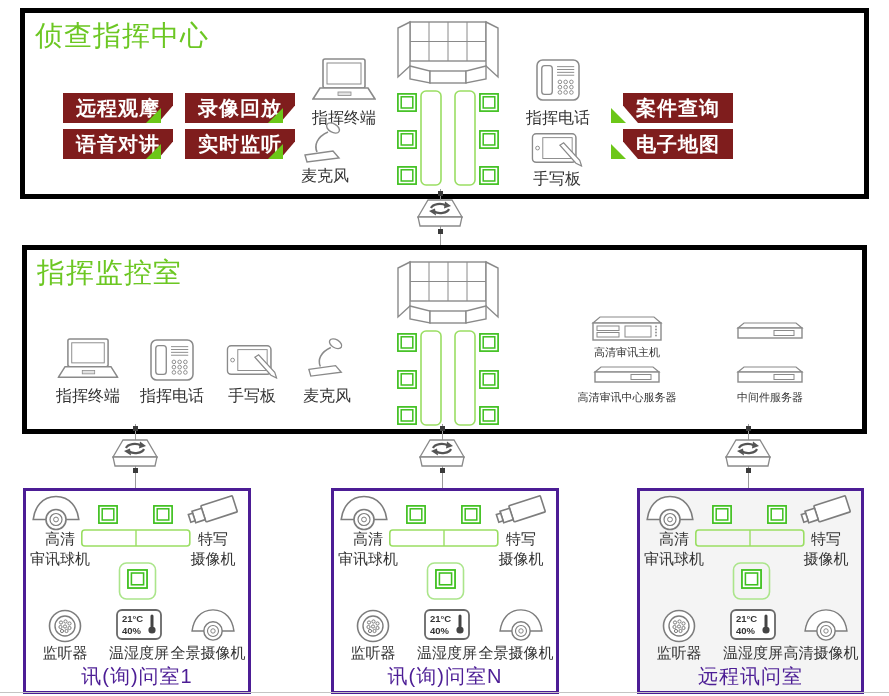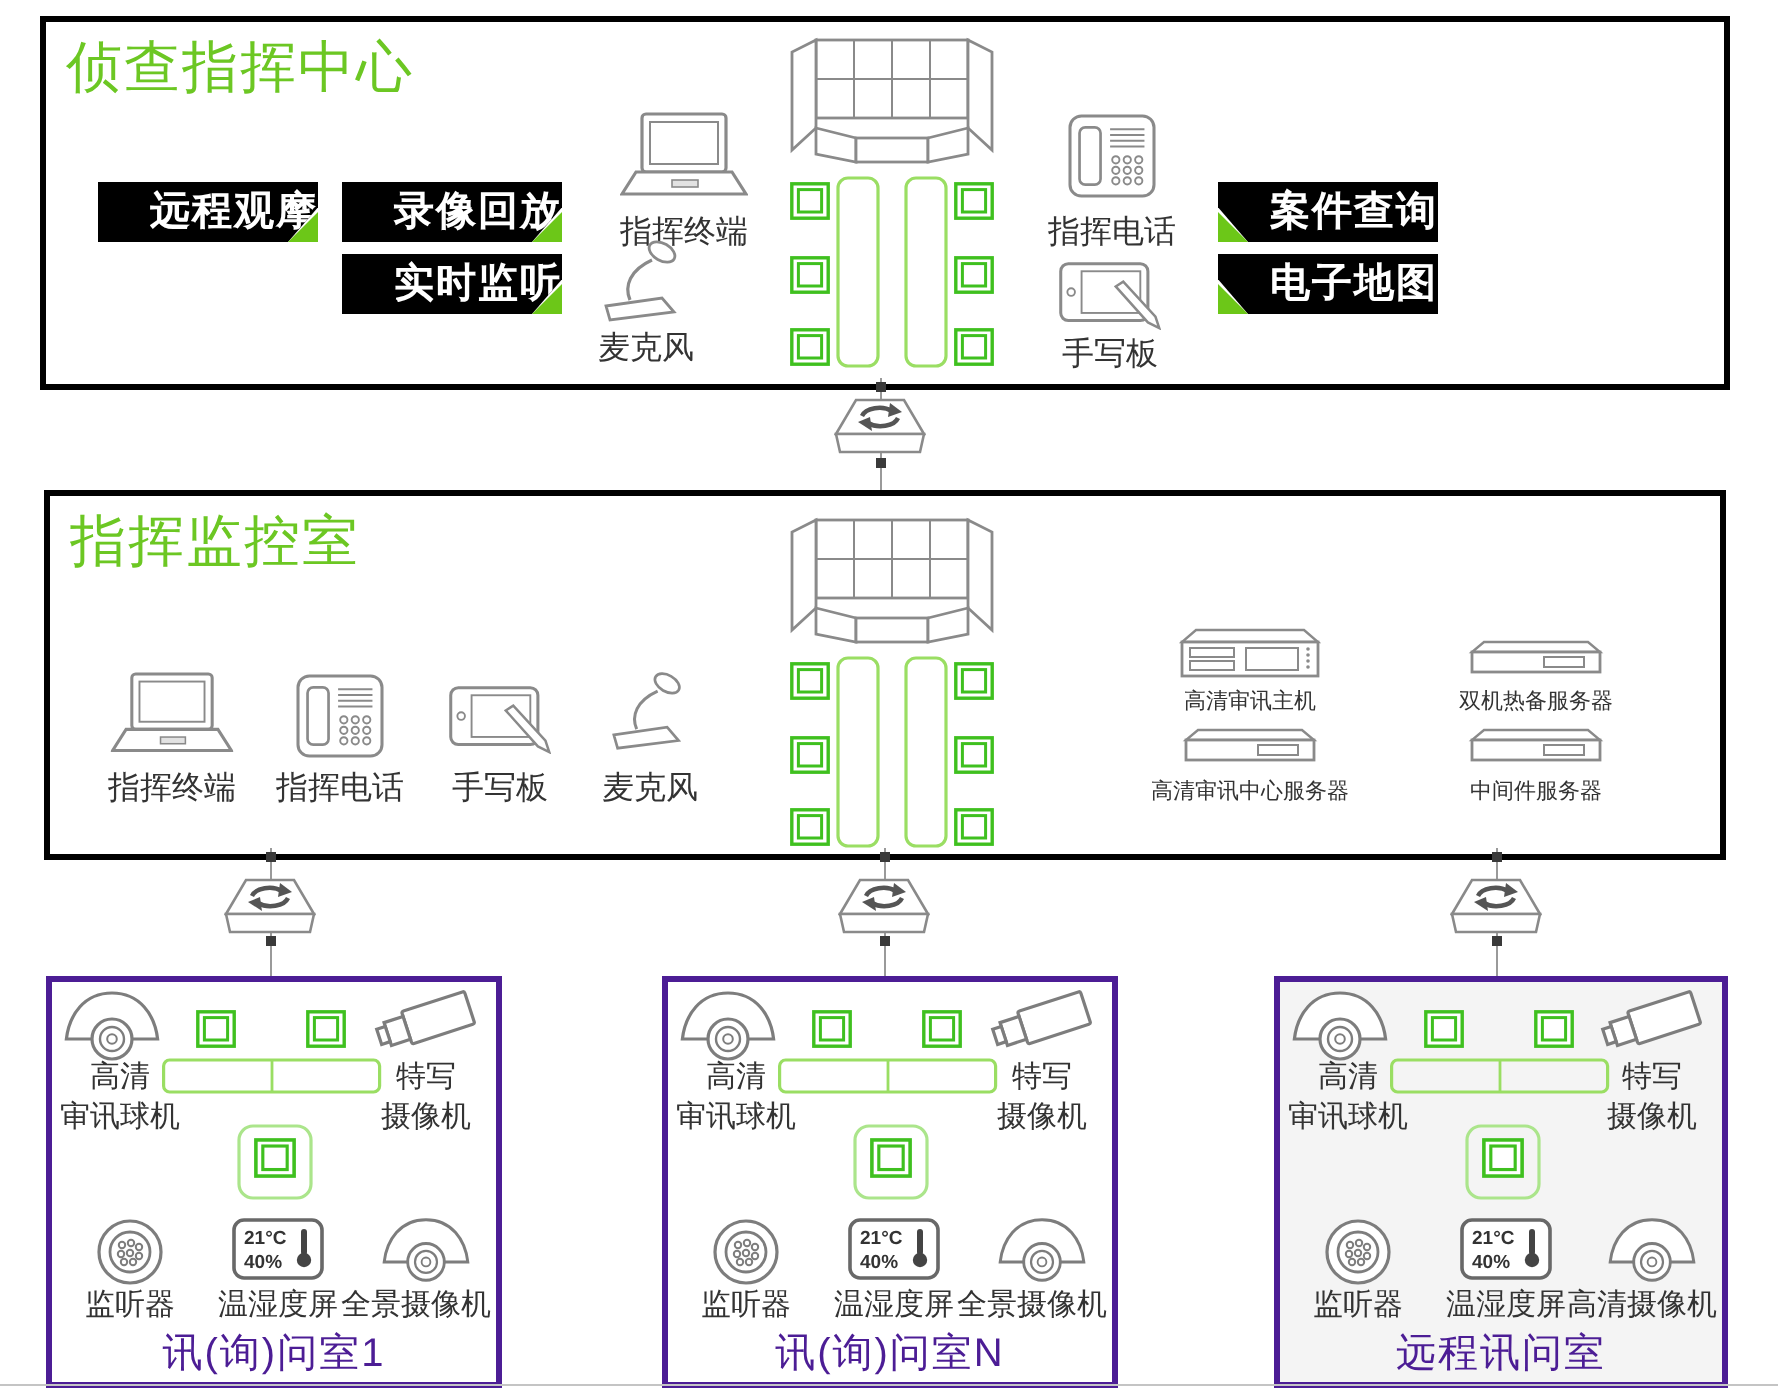--- a/index.html
+++ b/index.html
@@ -1,23 +1,23 @@
 <!DOCTYPE html>
 <html><head>
 <meta charset="utf-8">
 <style>
   html,body{margin:0;padding:0;background:#fff;}
   body{position:relative;width:889px;height:696px;font-family:"Liberation Sans",sans-serif;overflow:hidden;}
-  .sec{position:absolute;border:3px solid #000000;background:#fff;}
+  .sec{position:absolute;border:5px solid #000000;background:#fff;}
   .room{position:absolute;border:3px solid #4c1d95;background:#fff;width:222px;height:200px;}
   .room.shaded{background:#f4f4f4;}
   .sec-title{position:absolute;left:10px;top:4px;font-size:28px;font-weight:500;color:#6cc723;letter-spacing:1px;white-space:nowrap;}
   .ribbon{position:absolute;width:110px;height:30px;}
-  .rib-main{position:absolute;left:0;top:0;width:100%;height:100%;background:#000000;color:#fff;
-    font-size:20px;font-weight:bold;text-align:right;line-height:30px;letter-spacing:1px;white-space:nowrap;}
+  .rib-main{position:absolute;left:12px;top:0;width:100%;height:100%;background:#7f1d1d;color:#fff;
+    font-size:20px;font-weight:bold;text-align:center;line-height:30px;letter-spacing:1px;white-space:nowrap;}
   .fold-r .rib-main{clip-path:polygon(0 0,100% 0,100% 42%,calc(100% - 15px) 100%,0 100%);}
   .fold-l .rib-main{clip-path:polygon(0 0,100% 0,100% 100%,15px 100%,0 42%);}
   .fold-r .rib-tri{position:absolute;right:0;bottom:0;width:0;height:0;border-bottom:15px solid #6cc718;border-left:15px solid transparent;}
   .fold-l .rib-tri{position:absolute;left:0;bottom:0;width:0;height:0;border-bottom:15px solid #6cc718;border-right:15px solid transparent;}
   .dev-label{position:absolute;font-size:16px;color:#333;text-align:center;white-space:nowrap;}
   .srv-label{position:absolute;font-size:11px;color:#333;text-align:center;white-space:nowrap;}
   .cam-label{position:absolute;font-size:15px;color:#333;text-align:center;line-height:20px;}
   .cam-label span{display:block;white-space:nowrap;}
   .room-name{position:absolute;left:0;top:172px;width:100%;text-align:center;font-size:20px;color:#4c1d95;letter-spacing:1px;}
   .abs{position:absolute;}
@@ -171,20 +171,24 @@
   <div class="sec-title">侦查指挥中心</div>
 
   <div class="ribbon fold-r" style="left:26px;top:80px;">
     <div class="rib-main">远程观摩</div>
       <div class="rib-tri"></div>
   </div>
   <div class="ribbon fold-r" style="left:148px;top:80px;">
     <div class="rib-main">录像回放</div>
       <div class="rib-tri"></div>
   </div>
+  <div class="ribbon fold-r" style="left:26px;top:116px;">
+    <div class="rib-main">语音对讲</div>
+      <div class="rib-tri"></div>
+  </div>
   <div class="ribbon fold-r" style="left:148px;top:116px;">
     <div class="rib-main">实时监听</div>
       <div class="rib-tri"></div>
   </div>
 
   <svg class="abs" style="left:283px;top:45px;" width="72" height="46" viewBox="0 0 64 46">
       <use href="#i-laptop"></use>
     </svg>
   <div class="dev-label" style="left:279px;top:95px;width:80px;">指挥终端</div>
   <svg class="abs" style="left:278px;top:108px;" width="42" height="44" viewBox="0 0 42 44">
@@ -250,21 +254,20 @@
     </svg>
 
   <svg class="abs" style="left:564px;top:66px;" width="72" height="26" viewBox="0 0 72 26">
       <use href="#i-server2u"></use>
     </svg>
   <div class="srv-label" style="left:515px;top:95px;width:170px;">高清审讯主机</div>
 
   <svg class="abs" style="left:709px;top:72px;" width="68" height="18" viewBox="0 0 68 18">
       <use href="#i-server1u"></use>
     </svg>
-  <div class="srv-label" style="left:658px;top:95px;width:170px;">双机热备服务器</div>
 
   <svg class="abs" style="left:566px;top:116px;" width="68" height="18" viewBox="0 0 68 18">
       <use href="#i-server1u"></use>
     </svg>
   <div class="srv-label" style="left:510px;top:140px;width:180px;">高清审讯中心服务器</div>
 
   <svg class="abs" style="left:709px;top:116px;" width="68" height="18" viewBox="0 0 68 18">
       <use href="#i-server1u"></use>
     </svg>
   <div class="srv-label" style="left:658px;top:140px;width:170px;">中间件服务器</div>

